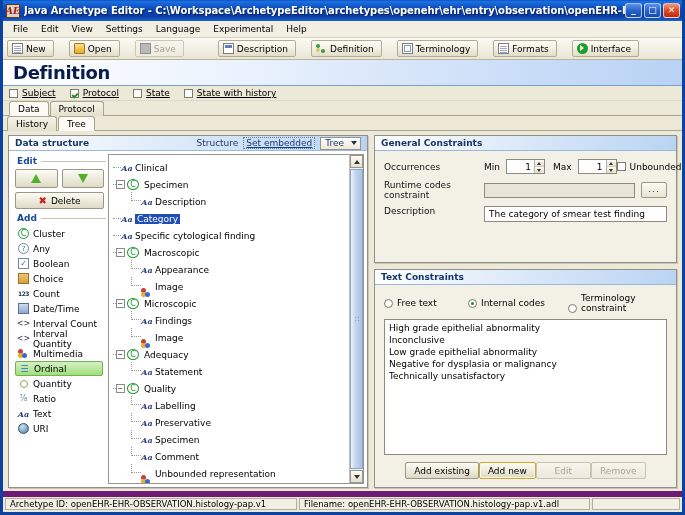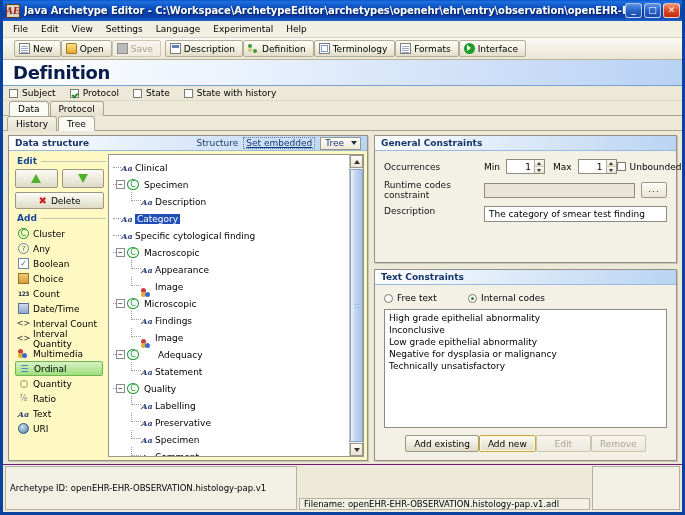--- a/index.html
+++ b/index.html
@@ -88,22 +88,22 @@
     cursor: default;
   }
 
   
   #toolbar {
     flex: 0 0 22px;
     display: flex;
     align-items: center;
     background: linear-gradient(to bottom,#fbfaf4,#eae6d6);
     border-bottom: 1px solid #b9b39c;
-    padding: 0 11px;
-    gap: 0;
+    padding: 0 4px;
+    gap: 15px;
   }
   .tbtn {
     height: 17px;
     display: flex; align-items: center;
     gap: 3px;
     padding: 0 7px 0 4px;
     border: 1px solid #b3ad96;
     border-radius: 2px;
     background: linear-gradient(to bottom,#fdfdf8 0%,#f2efe2 50%,#e2ddc8 100%);
     font-size: 9px;
@@ -146,20 +146,21 @@
   }
 
   
   #checkstrip {
     flex: 0 0 15px;
     display: flex; align-items: center;
     background: #ece9d8;
     padding-left: 6px;
     gap: 14px;
     border-bottom: 1px solid #dcd8c6;
+    text-decoration: underline;
   }
   .cbx { display: flex; align-items: center; gap: 4px; font-size: 9px; }
   .cbox {
     width: 9px; height: 9px; flex: 0 0 9px;
     background: #fff;
     border: 1px solid #7b7b6e;
     position: relative;
   }
   .cbox.checked:after {
     content: "";
@@ -204,21 +205,21 @@
     flex: 1 1 auto;
     display: flex;
     padding: 4px 5px 3px 5px;
     gap: 6px;
     background: #ece9d8;
     min-height: 0;
   }
   #leftpane {
     flex: 0 0 360px;
     display: flex; flex-direction: column;
-    background: #fef9c3;
+    background: #ffffff;
     border: 1px solid #93908a;
     box-shadow: 1px 1px 0 #cac6b4;
   }
   #rightpane {
     flex: 1 1 auto;
     display: flex; flex-direction: column;
     gap: 6px;
     min-width: 0;
   }
 
@@ -512,35 +513,35 @@
   }
   .abtn.default { border: 1px solid #c8a83c; box-shadow: inset 0 0 0 1px #fff7dc; }
   .abtn.dis { color: #aaa596; border-color:#c9c4b2; background:linear-gradient(to bottom,#f6f4ec,#eceadd);}
 
   
   #statusbar {
     flex: 0 0 15px;
     display: flex;
     align-items: stretch;
     background: #ece9d8;
-    border-top: 1px solid #701a75;
+    border-top: 6px solid #701a75;
     padding: 1px 2px 2px 2px;
     gap: 2px;
   }
   .scell {
     border: 1px solid #b4b0a0;
     background: #f2f0e4;
     font-size: 8.5px;
     display: flex; align-items: center;
     padding: 0 4px;
     overflow: hidden;
     white-space: nowrap;
   }
   #sc1 { flex: 0 0 292px; }
-  #sc2 { flex: 1 1 auto; margin-top: 32px; }
+  #sc2 { flex: 1 1 auto; }
   #sc3 { flex: 0 0 88px; }
 </style>
 </head>
 <body>
 
 <div id="window">
 
   <div id="titlebar">
     <div class="appicon">AE</div>
     <div class="title">Java Archetype Editor - C:\Workspace\ArchetypeEditor\archetypes\openehr\ehr\entry\observation\openEHR-EHR-OBSERVATION.histology-pap.v1.adl</div>
@@ -816,21 +817,21 @@
               <span class="nodeicon ti-multi"></span>
               <span>Image</span>
             </div>
 
             <div class="tnode">
               <span class="twig">
                   <span class="dash" style="width:3px;flex:0 0 3px"></span>
                   <span class="expander">−</span>
                 </span>
               <span class="nodeicon ti-cluster" style="width:11px;height:11px;border:1.5px solid #1d9a2e;border-radius:50%;color:#1d9a2e;font-size:8px;margin-left:2px;">C</span>
-              <span style="margin-left:17px">Adequacy</span>
+              <span style="margin-left:3px">Adequacy</span>
             </div>
 
             <div class="tnode" style="padding-left:18px">
               <span class="twig">
                   <span class="elbow"></span>
                 </span>
               <span class="nodeicon ti-text">Aa</span>
               <span>Statement</span>
             </div>
 
@@ -956,20 +957,24 @@
 
           <div class="radiorow">
             <label class="radiogrp" style="flex:0 0 84px">
               <span class="rad"></span>
               <span>Free text</span>
             </label>
             <label class="radiogrp" style="flex:0 0 100px">
               <span class="rad on"></span>
               <span>Internal codes</span>
             </label>
+            <label class="radiogrp">
+              <span class="rad"></span>
+              <span>Terminology constraint</span>
+            </label>
           </div>
 
           <div class="listbox">
             <div class="li">High grade epithelial abnormality</div>
             <div class="li">Inconclusive</div>
             <div class="li">Low grade epithelial abnormality</div>
             <div class="li">Negative for dysplasia or malignancy</div>
             <div class="li">Technically unsatisfactory</div>
           </div>
 

